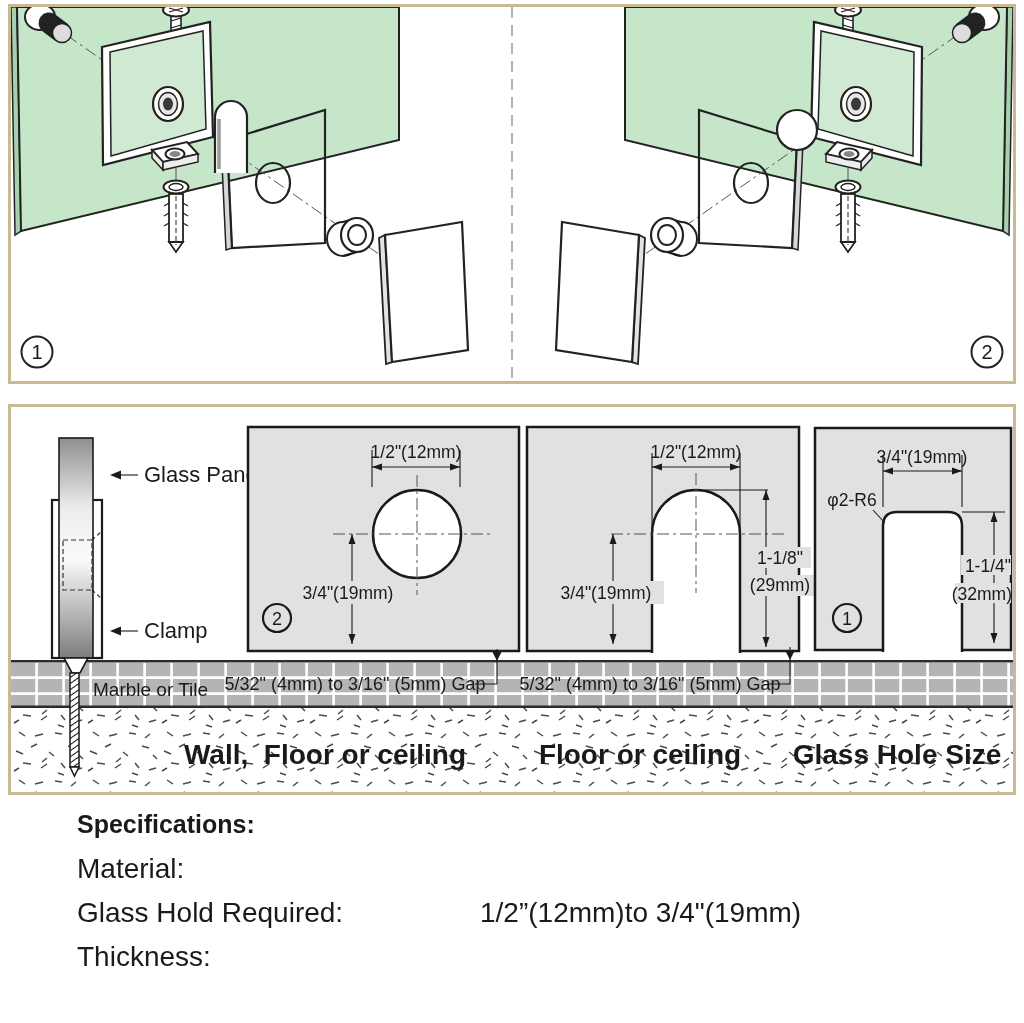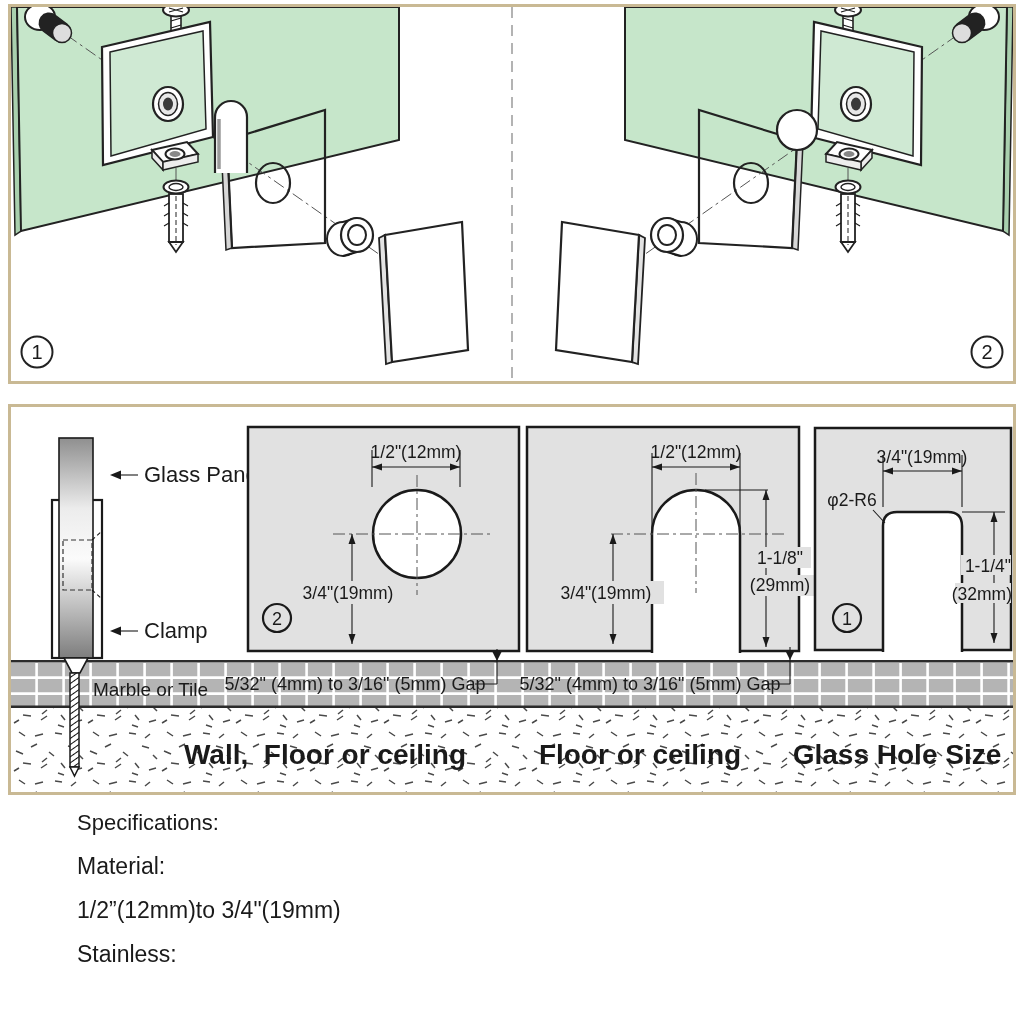--- a/index.html
+++ b/index.html
@@ -16,22 +16,22 @@
   .big{font-size:28px;font-weight:bold;}
   .badge-t{font-size:20px;}
   .badge-m{font-size:18px;}
   .dd{stroke:#555;stroke-width:1;stroke-dasharray:12 4 3 4;fill:none;}
   .thin{stroke:#1a1a1a;stroke-width:1.1;fill:none;}
   .med{stroke:#1a1a1a;stroke-width:2.2;fill:none;}
   .pan{fill:#e1e1e1;stroke:#1a1a1a;stroke-width:2.5;}
   .arr{fill:#1a1a1a;stroke:none;}
   .bg{fill:#e1e1e1;}
   .specs{position:absolute;left:77px;top:810px;width:900px;}
-  .specs h2{font-size:22px;font-weight:normal;margin:0 0 18px 0;}
-  .spec-row{display:grid;grid-template-columns:403px auto;font-size:23px;line-height:24px;margin-bottom:20px;}
+  .specs h2{font-size:25px;font-weight:bold;margin:0 0 18px 0;}
+  .spec-row{display:grid;grid-template-columns:403px auto;font-size:28px;line-height:24px;margin-bottom:20px;}
 </style>
 </head>
 <body>
 
 <div class="frame top-box">
 <svg width="1002" height="374" viewBox="0 0 1002 374">
   <defs>
     <g id="assy">
 
       <g>
@@ -274,18 +274,19 @@
   <text class="big" x="886" y="357" text-anchor="middle">Glass Hole Size</text>
 </svg>
 </div>
 
 <div class="specs">
   <h2>Specifications:</h2>
   <div class="spec-row">
     <span>Material:</span>
   </div>
   <div class="spec-row">
+    <span>Glass Hold Required:</span>
     <span>1/2”(12mm)to 3/4"(19mm)</span>
   </div>
   <div class="spec-row">
-    <span>Stainless:</span>
+    <span>Thickness:</span>
   </div>
 </div>
 
 </body></html>

